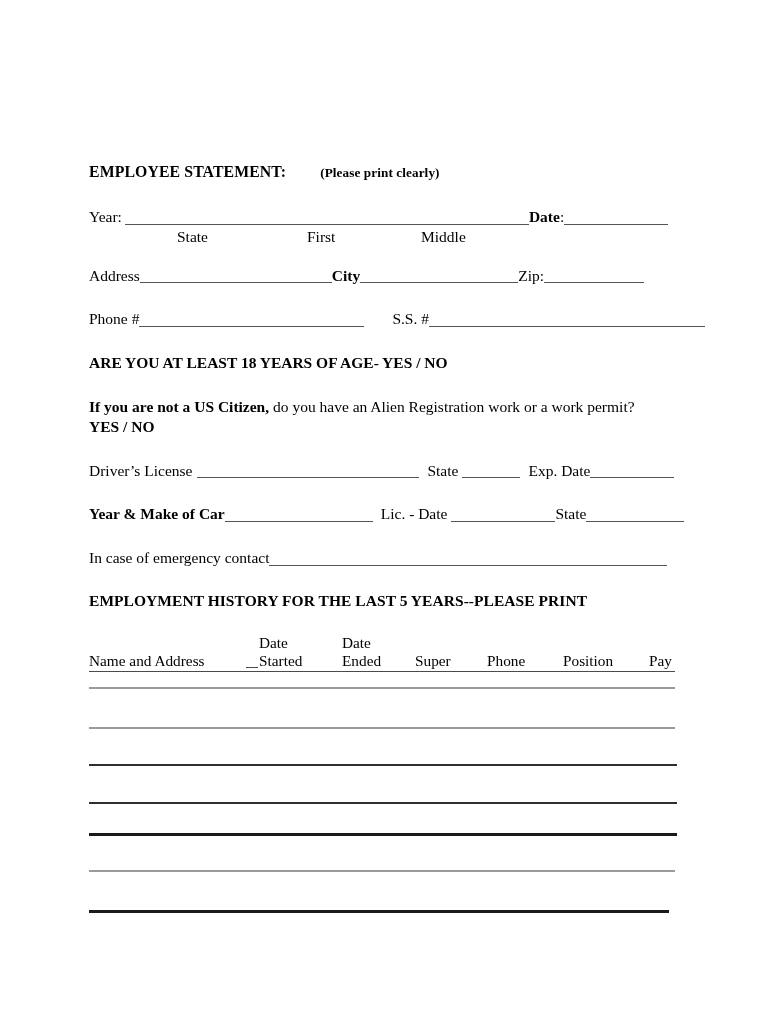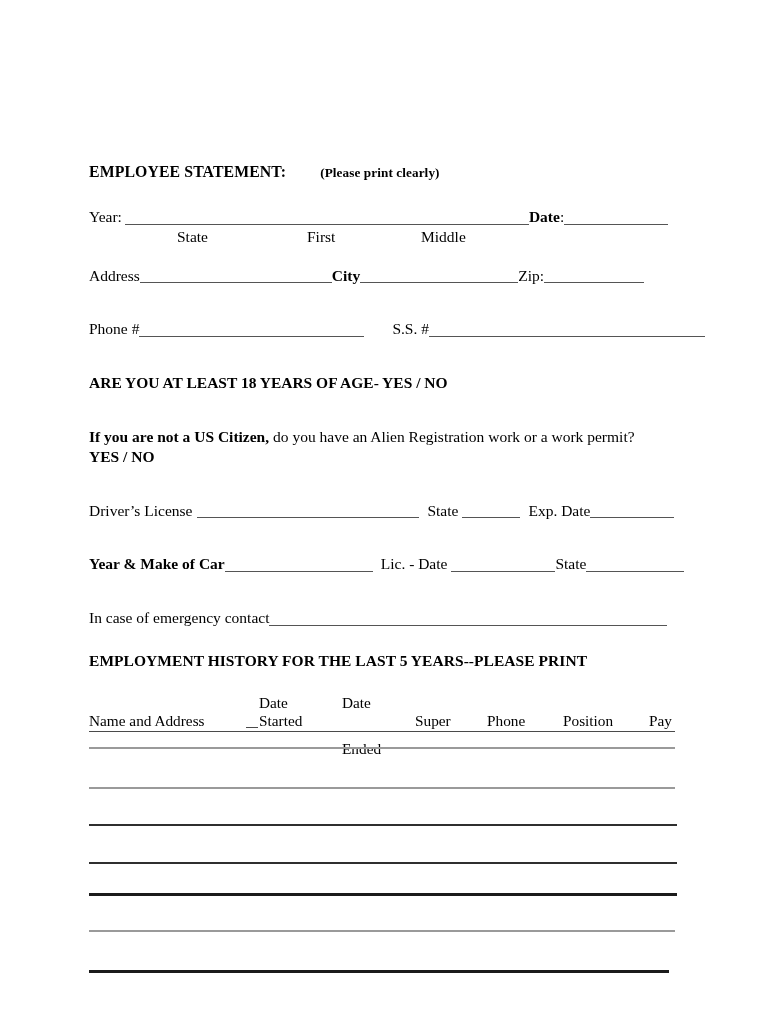--- a/index.html
+++ b/index.html
@@ -65,21 +65,21 @@
   
   .namecaps {
     position: relative;
     height: 20px;
     margin-top: 3px;
     font-size: 15.5px;
   }
   .namecaps span { position: absolute; top: 0; }
 
   .gap-sm { margin-top: 20px; }
-  .gap-md { margin-top: 38px; }
+  .gap-md { margin-top: 28px; }
 
   
   .hist-title {
     font-weight: bold;
     font-size: 15.5px;
     margin-top: 26px;
     letter-spacing: 0.05px;
   }
 
   .table {
@@ -173,21 +173,21 @@
 
     <div class="table">
 
       <div class="thead">
         <span class="cell r2" style="left:0px;">Name and Address</span>
 
         <span class="cell r1" style="left:170px;">Date</span>
         <span class="cell r2" style="left:170px;">Started</span>
 
         <span class="cell r1" style="left:253px;">Date</span>
-        <span class="cell r2" style="left:253px;margin-top:28px;">Ended</span>
+        <span class="cell r2" style="left:253px;">Ended</span>
 
         <span class="cell r2" style="left:326px;">Super</span>
         <span class="cell r2" style="left:398px;">Phone</span>
         <span class="cell r2" style="left:474px;">Position</span>
         <span class="cell r2" style="left:560px;">Pay</span>
 
         <span class="headrule"></span>
         <span class="headrule-gap"></span>
       </div>
 

